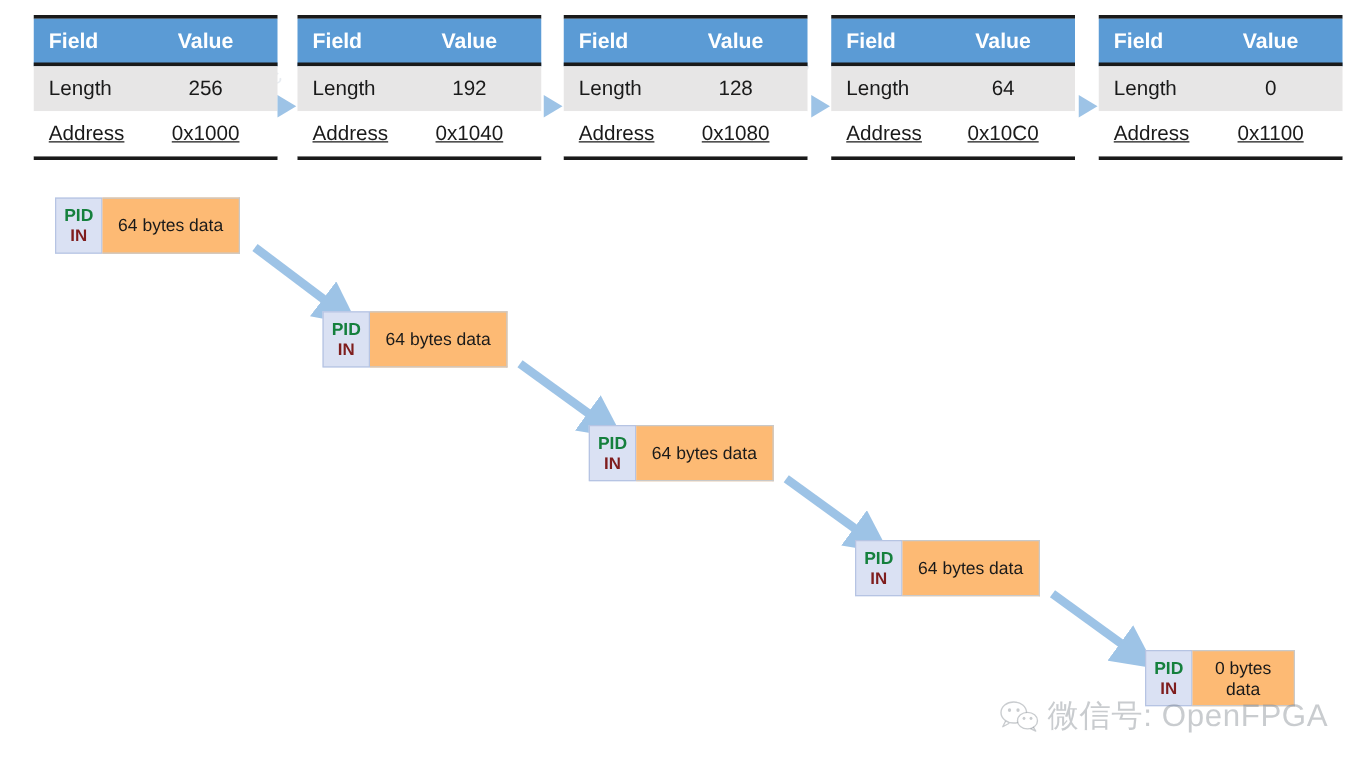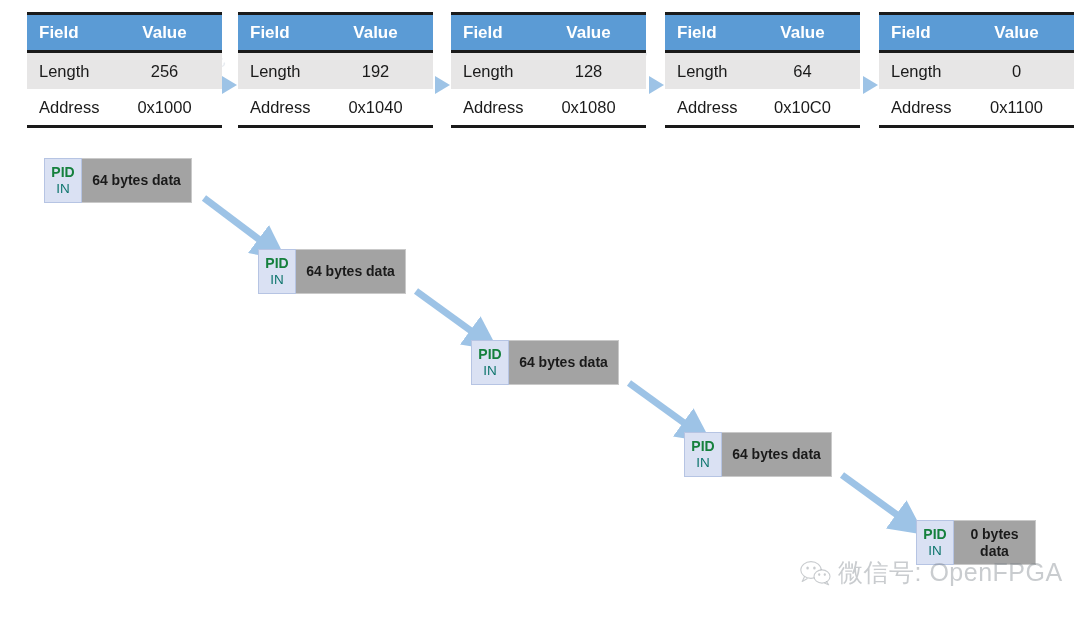--- a/index.html
+++ b/index.html
@@ -39,21 +39,21 @@
     border-bottom: 3px solid #1a1a1a;
   }
   .desc-row {
     height: 36px;
     display: flex;
     align-items: center;
     font-size: 16.5px;
     color: #1a1a1a;
   }
   .desc-row.alt { background: #E7E6E6; }
-  .desc-row.plain { background: #ffffff; }
+  .desc-row.plain { background: #ffffff; text-decoration: underline; }
   .c-field {
     width: 78px;
     padding-left: 12px;
     box-sizing: border-box;
     white-space: nowrap;
   }
   .c-value {
     flex: 1;
     padding-left: 2px;
     box-sizing: border-box;
@@ -88,37 +88,36 @@
     justify-content: center;
     line-height: 1.12;
   }
   .pid-top {
     font-size: 14px;
     font-weight: bold;
     color: #15803d;
   }
   .pid-bot {
     font-size: 13.5px;
-    font-weight: normal;
-    color: #0f766e;
+    font-weight: bold;
+    color: #7f1d1d;
   }
   .data-cell {
-    background: #a3a3a3;
+    background: #fdba74;
     border: 1px solid #C9C9C9;
     border-left: none;
     box-sizing: border-box;
     display: flex;
     align-items: center;
     justify-content: center;
     text-align: center;
     font-size: 14px;
     color: #1a1a1a;
     line-height: 1.15;
     padding: 0 6px;
-    font-weight: bold;
   }
 
   
   .diag-arrow {
     position: absolute;
     overflow: visible;
   }
 
   
   .bg-wm {

